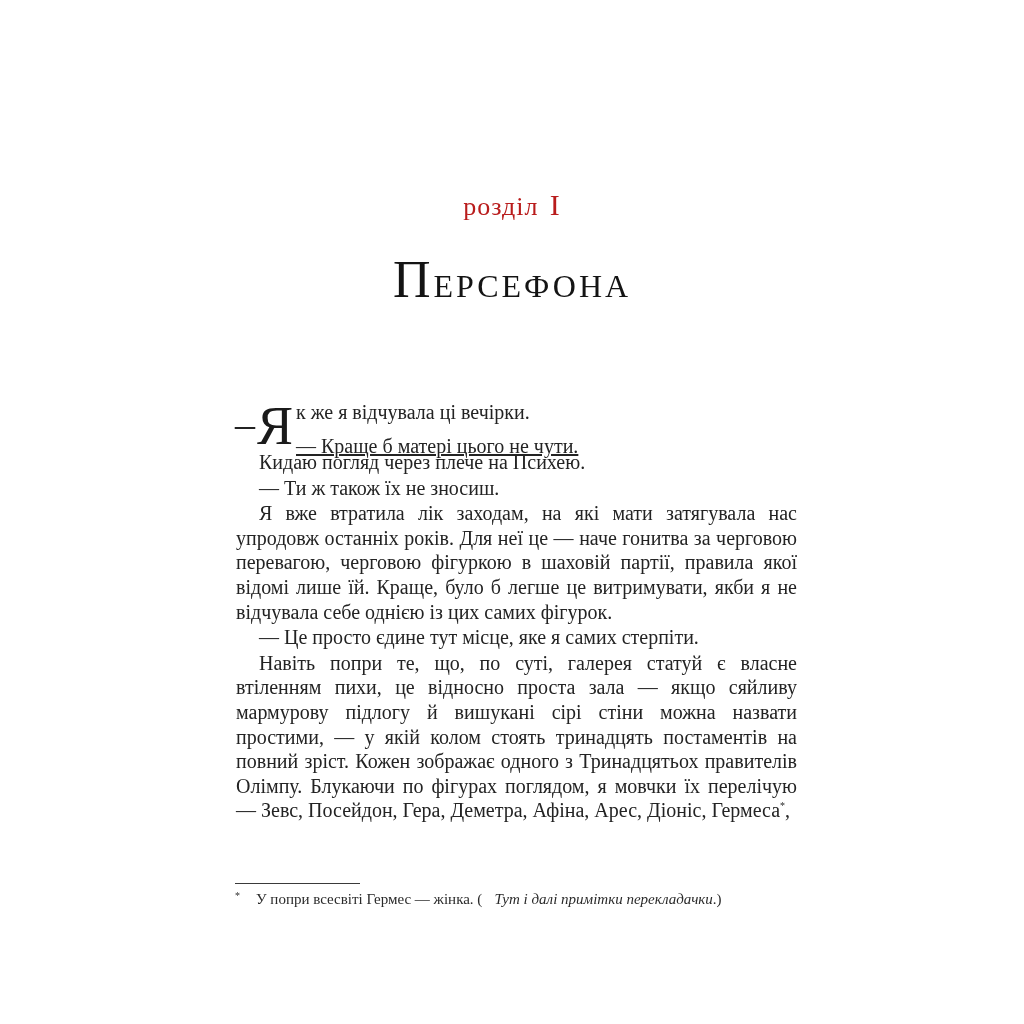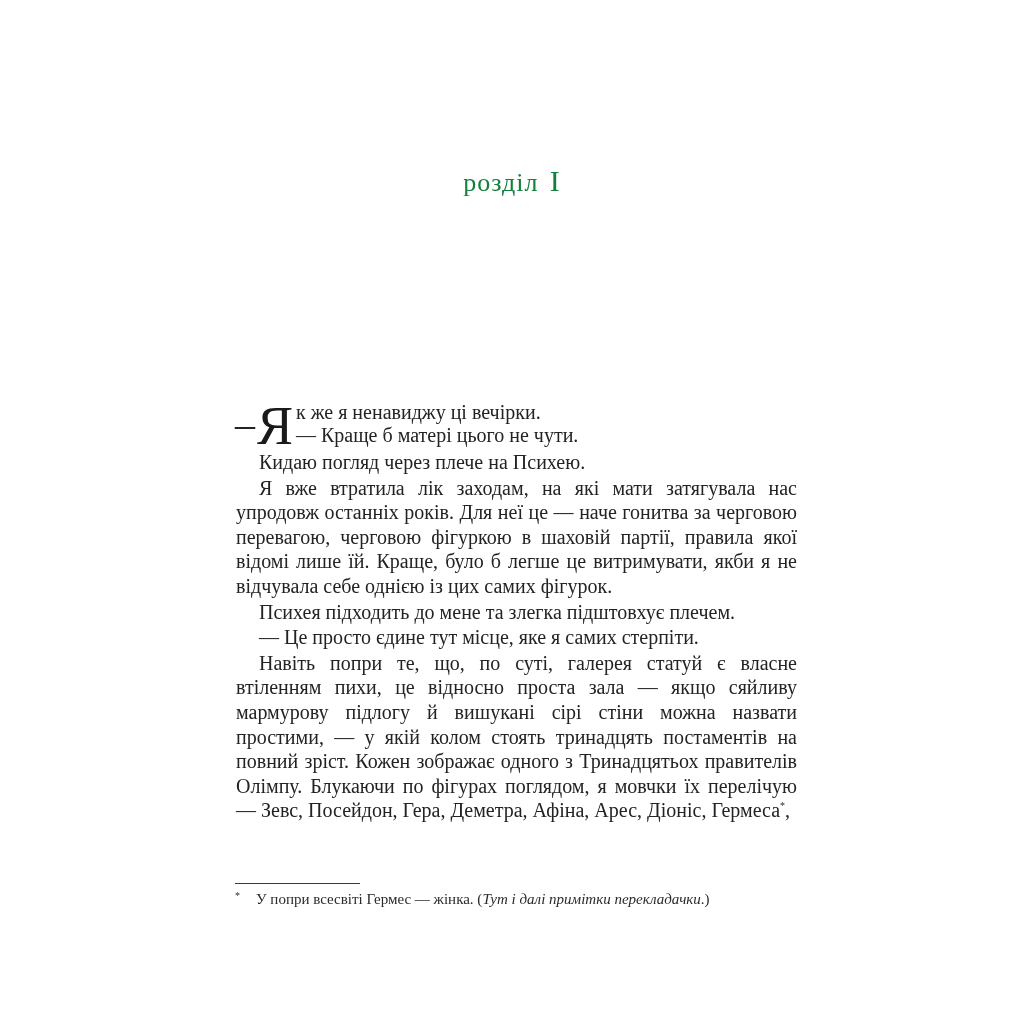--- a/index.html
+++ b/index.html
@@ -15,26 +15,26 @@
       color: #1f1f1f;
       font-family: "Liberation Serif", "DejaVu Serif", serif;
     }
     .page {
       position: absolute;
       left: 0; top: 0;
       width: 1024px; height: 1024px;
     }
     .chapter-label {
       position: absolute;
-      top: 164px;
+      top: 188px;
       left: 0; right: 0;
       text-align: center;
       font-size: 26px;
       letter-spacing: 1px;
-      color: #15803d;
+      color: #b91c1c;
     }
     .chapter-label .roman {
       font-size: 30px;
       margin-left: 4px;
     }
     .chapter-title {
       position: absolute;
       top: 250px;
       left: 0; right: 0;
       text-align: center;
@@ -81,21 +81,21 @@
       font-size: 54px;
       line-height: 48px;
       color: #1a1a1a;
     }
     .opening-line {
       position: absolute;
       left: 61px;
       white-space: nowrap;
     }
     .opening-line.l1 { top: 0; }
-    .opening-line.l2 { top: 23px; }
+    .opening-line.l2 { top: 34px; text-decoration: underline; }
     .footnote-rule {
       position: absolute;
       left: 235px;
       top: 883px;
       width: 125px;
       height: 0;
       border-top: 1px solid #3a3a3a;
     }
     .footnote {
       position: absolute;
@@ -110,48 +110,49 @@
       position: absolute;
       left: 0;
       top: -3px;
       font-size: 10px;
     }
     .footnote .ftext {
       position: absolute;
       left: 21px;
       white-space: nowrap;
     }
-    .footnote em { font-style: italic; }
+    .footnote em { font-style: italic; margin-left: 12px; }
     sup.note-ref {
       font-size: 10px;
       vertical-align: 8px;
       line-height: 0;
     }
   </style>
 </head>
 <body>
 
 <div class="page">
 
   <div class="chapter-label">
     <span>розділ</span>
     <span class="roman">I</span>
   </div>
 
+  <h1 class="chapter-title"><span class="first">П</span><span>ерсефона</span></h1>
 
   <div class="text-block">
     <div class="opening">
       <span class="dropcap-dash">–</span>
       <span class="dropcap-letter">Я</span>
-      <span class="opening-line l1">к же я ненавиджу ці вечірки.</span>
+      <span class="opening-line l1">к же я відчувала ці вечірки.</span>
       <span class="opening-line l2">— Краще б матері цього не чути.</span>
     </div>
     <p>Кидаю погляд через плече на Психею.</p>
+    <p>— Ти ж також їх не зносиш.</p>
     <p>Я вже втратила лік заходам, на які мати затягувала нас упродовж останніх років. Для неї це — наче гонитва за черговою перевагою, черговою фігуркою в шаховій партії, правила якої відомі лише їй. Краще, було б легше це витримувати, якби я не відчувала себе однією із цих самих фігурок.</p>
-    <p>Психея підходить до мене та злегка підштовхує плечем.</p>
     <p>— Це просто єдине тут місце, яке я самих стерпіти.</p>
     <p><span>Навіть попри те, що, по суті, галерея статуй є власне втіленням пихи, це відносно проста зала — якщо сяйливу мармурову підлогу й вишукані сірі стіни можна назвати простими, — у якій колом стоять тринадцять постаментів на повний зріст. Кожен зображає одного з Тринадцятьох правителів Олімпу. Блукаючи по фігурах поглядом, я мовчки їх перелічую — Зевс, Посейдон, Гера, Деметра, Афіна, Арес, Діоніс, Гермеса</span><sup class="note-ref">*</sup><span>,</span></p>
   </div>
 
   <div class="footnote-rule"></div>
 
   <div class="footnote">
     <span class="mark">*</span>
     <span class="ftext"><span>У попри всесвіті Гермес — жінка. (</span><em>Тут і далі примітки перекладачки</em><span>.)</span></span>
   </div>

